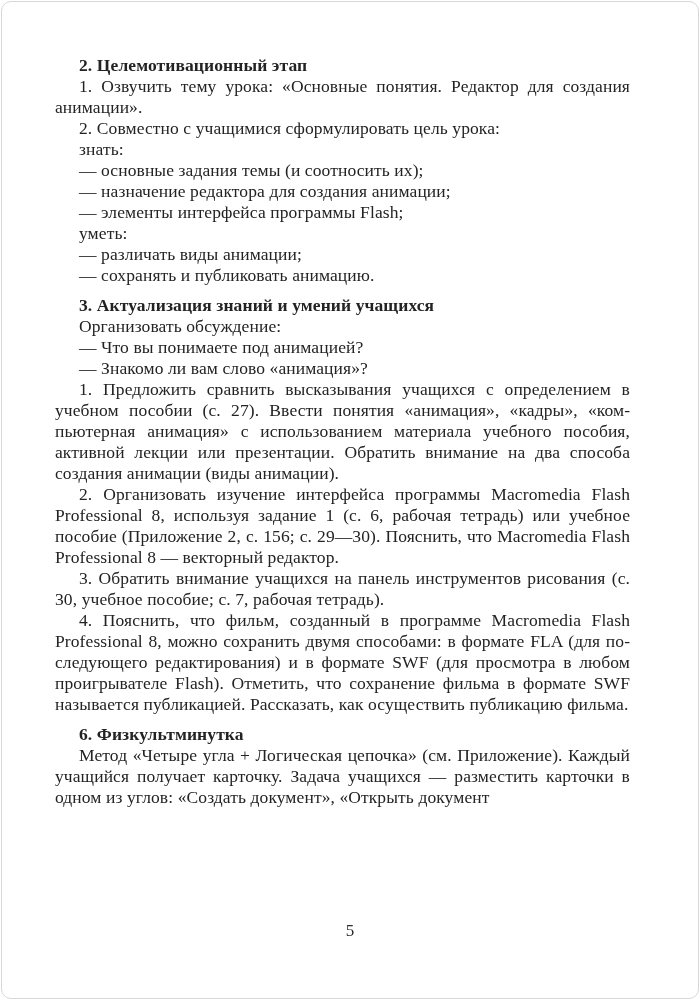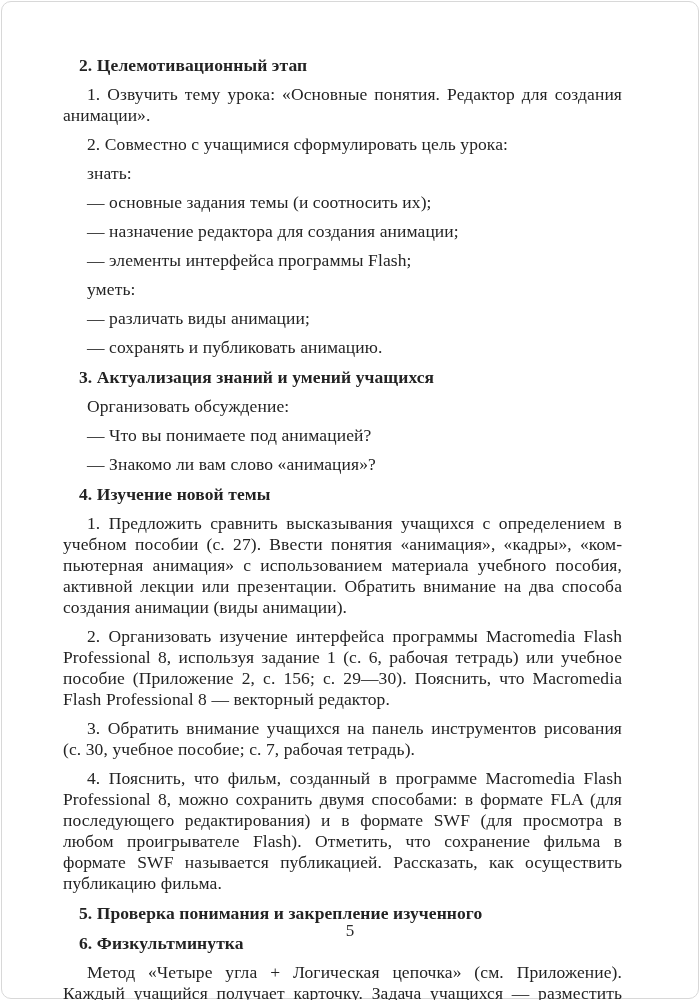--- a/index.html
+++ b/index.html
@@ -27,21 +27,21 @@
     position: absolute;
     left: 55px;
     top: 55px;
     width: 575px;
     font-size: 17.5px;
     line-height: 21px;
     text-align: justify;
     letter-spacing: 0.1px;
   }
   .content p {
-    margin: 8px;
+    margin: 0;
     text-indent: 24px;
   }
   .content h2 {
     font-size: 17.5px;
     line-height: 21px;
     font-weight: bold;
     margin: 9px 0 0 0;
     text-indent: 24px;
     text-align: left;
   }
@@ -82,29 +82,27 @@
     </section>
 
     <section>
       <h2>3. Актуализация знаний и умений учащихся</h2>
       <p>Организовать обсуждение:</p>
       <p>— Что вы понимаете под анимацией?</p>
       <p>— Знакомо ли вам слово «анимация»?</p>
     </section>
 
     <section>
-      <h2>4. Изучение новой темы</h2>
       <p>1. Предложить сравнить высказывания учащихся с определением в учебном пособии (с. 27). Ввести понятия «анимация», «кадры», «ком­пьютерная анимация» с использованием материала учебного пособия, активной лекции или презентации. Обратить внимание на два способа создания анимации (виды анимации).</p>
       <p>2. Организовать изучение интерфейса программы Macromedia Flash Professional 8, используя задание 1 (с. 6, рабочая тетрадь) или учебное пособие (Приложение 2, с. 156; с. 29—30). Пояснить, что Macromedia Flash Professional 8 — векторный редактор.</p>
       <p>3. Обратить внимание учащихся на панель инструментов рисования (с. 30, учебное пособие; с. 7, рабочая тетрадь).</p>
       <p>4. Пояснить, что фильм, созданный в программе Macromedia Flash Professional 8, можно сохранить двумя способами: в формате FLA (для по­следующего редактирования) и в формате SWF (для просмотра в любом проигрывателе Flash). Отметить, что сохранение фильма в формате SWF называется публикацией. Рассказать, как осуществить публикацию фильма.</p>
     </section>
 
     <section>
-      <h2>5. Проверка понимания и закрепление изученного</h2>
     </section>
 
     <section>
       <h2>6. Физкультминутка</h2>
       <p>Метод «Четыре угла + Логическая цепочка» (см. Приложение). Каждый учащийся получает карточку. Задача учащихся — разместить карточки в одном из углов: «Создать документ», «Открыть документ</p>
     </section>
 
   </div>
 
   <div class="page-number">5</div>

